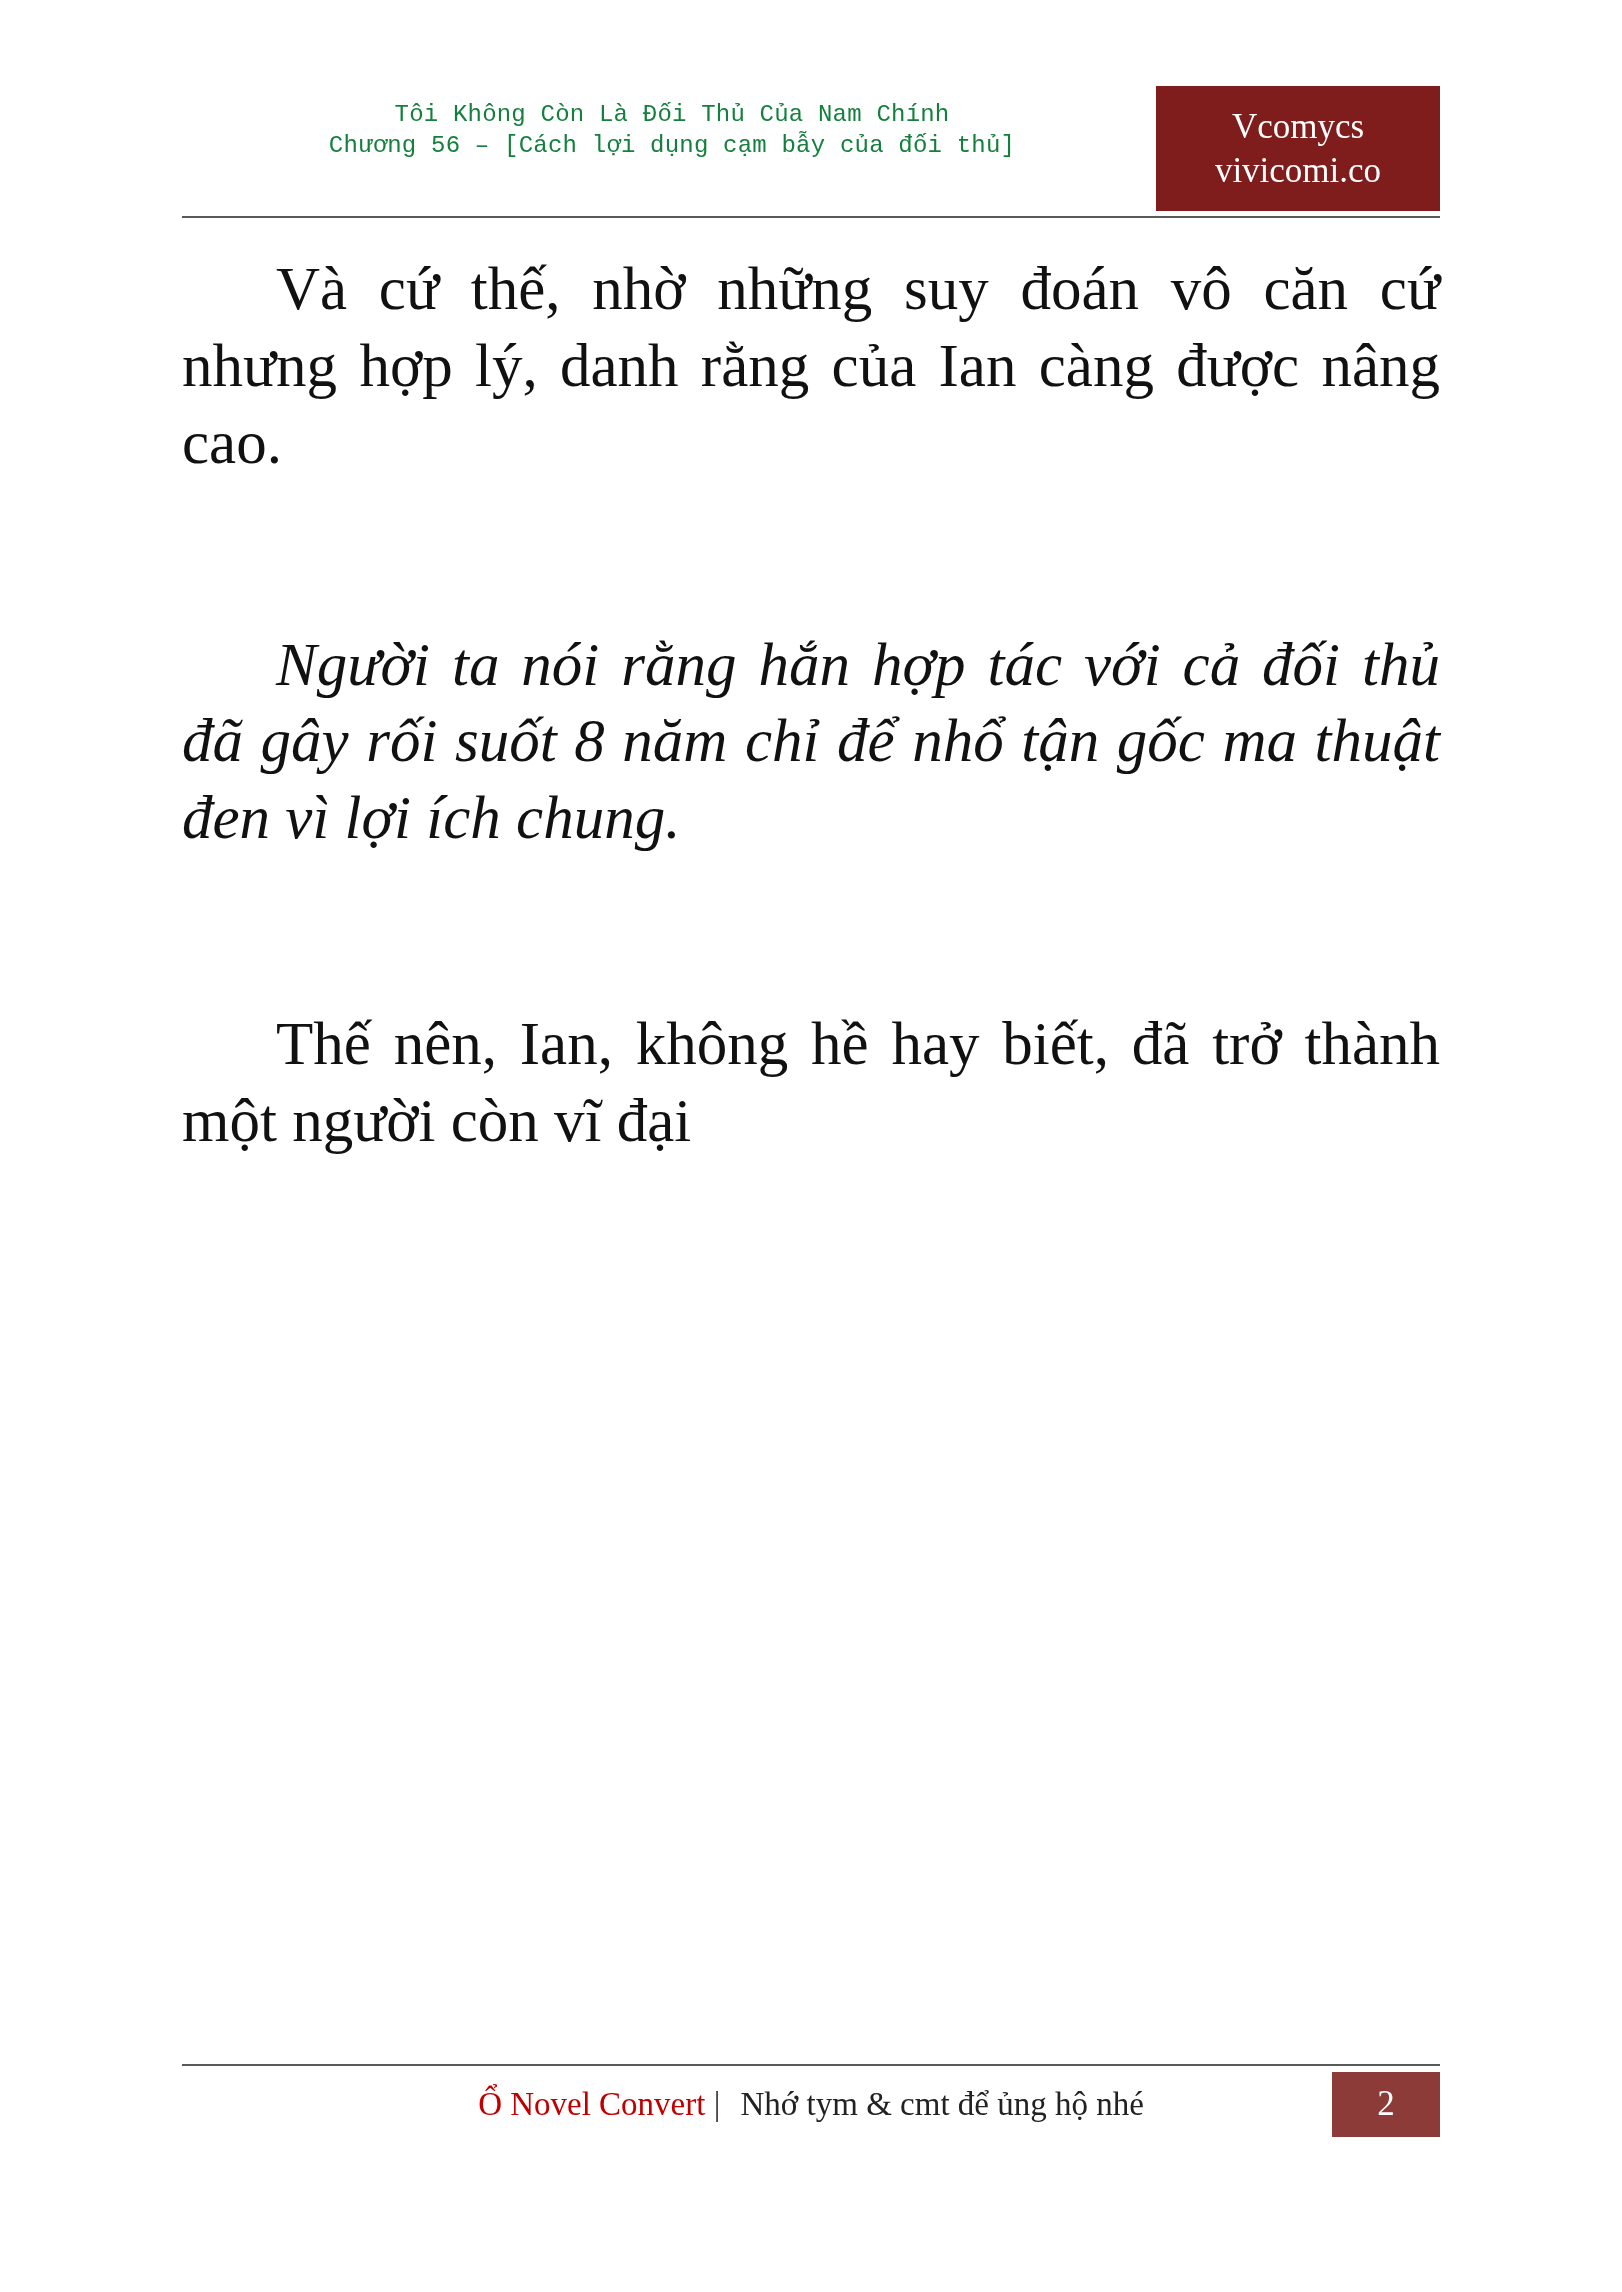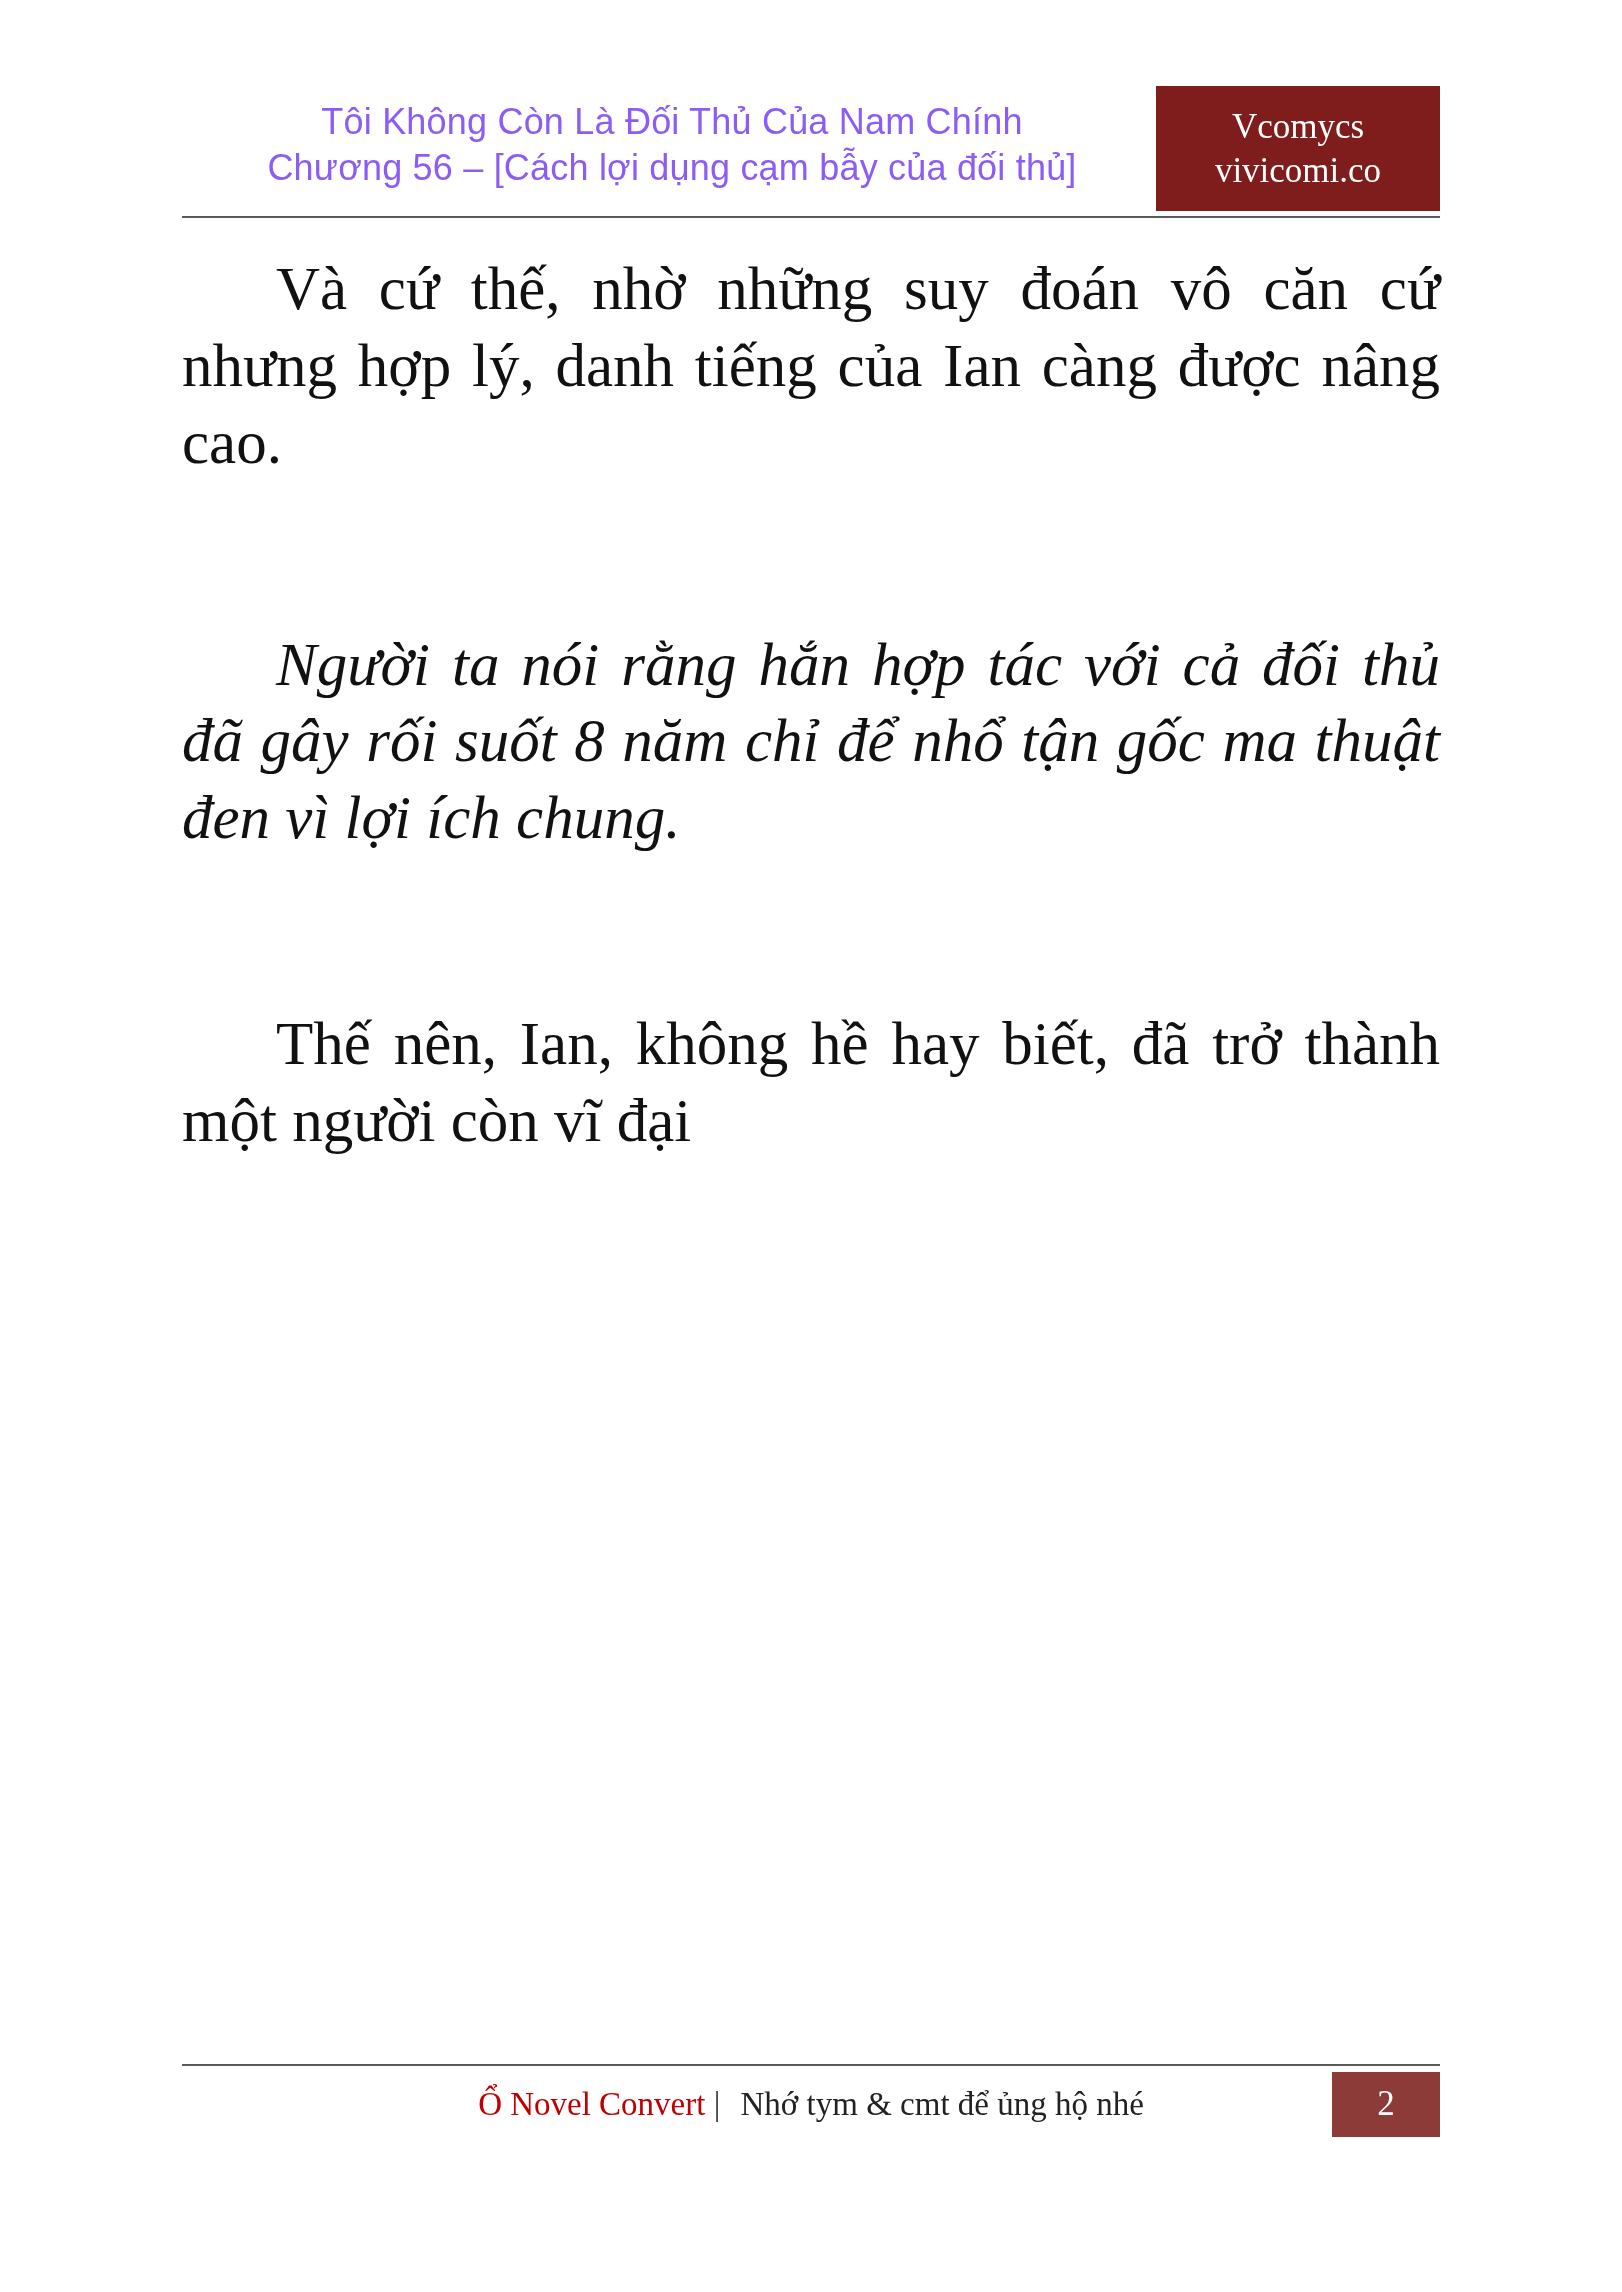--- a/index.html
+++ b/index.html
@@ -37,23 +37,23 @@
   }
   .header-titles {
     position: absolute;
     left: 0;
     top: 0;
     width: 980px;
     text-align: center;
     line-height: 1.22;
   }
   .header-line {
-    font-size: 36px;
-    font-family: Liberation Sans, sans-serif;
-    color: #8b5cf6;
+    font-size: 24px;
+    font-family: Liberation Mono, monospace;
+    color: #15803d;
     white-space: nowrap;
     letter-spacing: 0.2px;
   }
   .header-line.l1 { padding-top: 13.7px; }
   .header-line.l2 { padding-top: 2px; }
 
   .brand-box {
     position: absolute;
     right: 0;
     top: 0;
@@ -169,21 +169,21 @@
       <div class="header-line l1">Tôi Không Còn Là Đối Thủ Của Nam Chính</div>
       <div class="header-line l2">Chương 56 – [Cách lợi dụng cạm bẫy của đối thủ]</div>
     </div>
     <div class="brand-box">
       <div class="brand-line">Vcomycs</div>
       <div class="brand-line">vivicomi.co</div>
     </div>
   </div>
 
   <div class="content">
-    <p class="para p1">Và cứ thế, nhờ những suy đoán vô căn cứ nhưng hợp lý, danh tiếng của Ian càng được nâng cao.</p>
+    <p class="para p1">Và cứ thế, nhờ những suy đoán vô căn cứ nhưng hợp lý, danh rằng của Ian càng được nâng cao.</p>
     <p class="para p3">Người ta nói rằng hắn hợp tác với cả đối thủ đã gây rối suốt 8 năm chỉ để nhổ tận gốc ma thuật đen vì lợi ích chung.</p>
     <p class="para p4">Thế nên, Ian, không hề hay biết, đã trở thành một người còn vĩ đại</p>
   </div>
 
   <div class="footer">
     <div class="footer-inner">
       <div class="footer-text">
         <span class="footer-brand">Ổ Novel Convert</span>
         <span class="footer-sep">|</span>
         <span class="footer-msg">Nhớ tym &amp; cmt để ủng hộ nhé</span>

